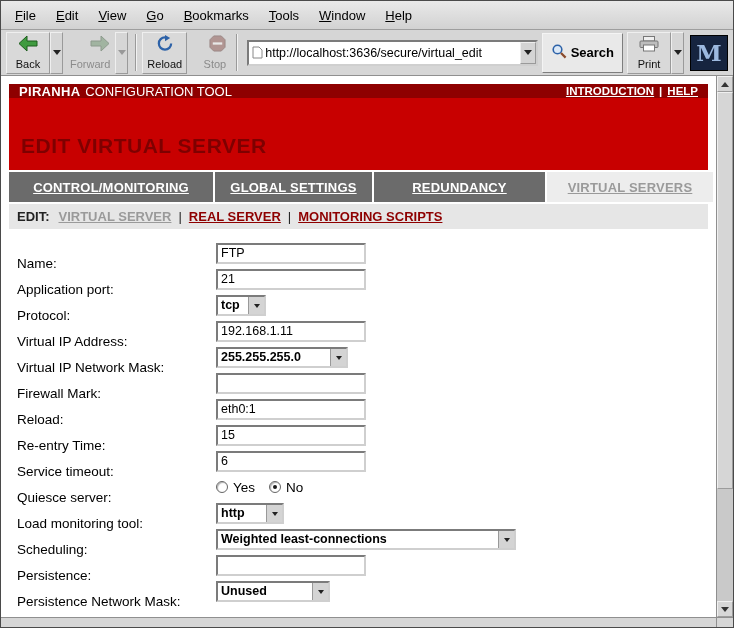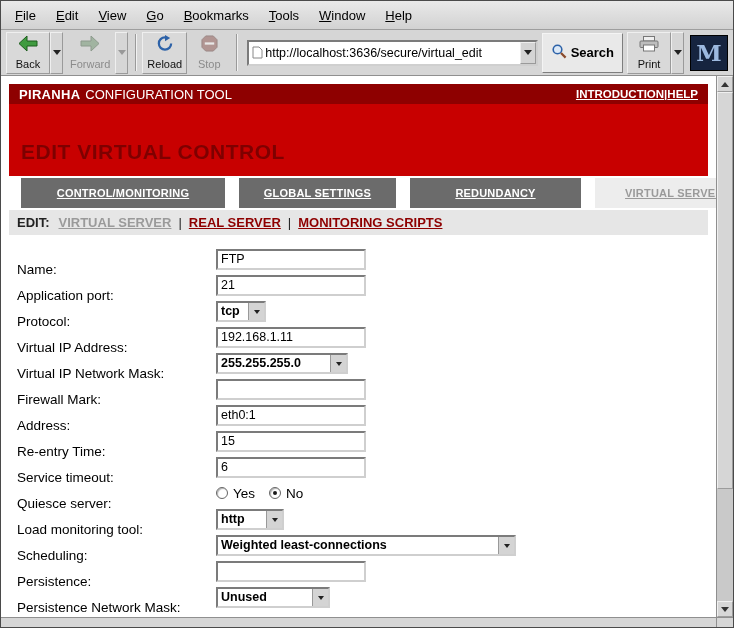--- a/index.html
+++ b/index.html
@@ -17,21 +17,21 @@
 
   
   .toolbar { height: 46px; flex: 0 0 46px; display: flex; align-items: center; padding: 0 5px;
              background: #d6d6d6; border-bottom: 1px solid #8f8f8f; }
   .tbtn-group { display: flex; align-items: stretch; margin-right: 2px; }
   .tbtn { display: flex; flex-direction: column; align-items: center; justify-content: center;
           min-width: 44px; height: 42px; padding: 2px 4px;
           border: 1px solid #d6d6d6; border-top-color: #efefef; border-left-color: #efefef;
           border-bottom-color: #9a9a9a; border-right-color: #9a9a9a; background: #d9d9d9; }
   .tbtn .tlabel { font-size: 11px; color: #111; margin-top: 2px; }
-  .tbtn.disabled { border-color: #d6d6d6; background: #d6d6d6; }
+  .tbtn.disabled { border-color: #d6d6d6; background: #d6d6d6; align-items: flex-end; }
   .tbtn.disabled .tlabel { color: #8b8b8b; }
   .tbtn.disabled svg { opacity: .45; filter: grayscale(55%); }
   .dropseg { width: 13px; display: flex; align-items: center; justify-content: center;
              border: 1px solid #d6d6d6; border-top-color:#efefef; border-left-color:#efefef;
              border-bottom-color:#9a9a9a; border-right-color:#9a9a9a; }
   .tri-down { width: 0; height: 0; border: 4px solid transparent; border-top: 5px solid #222; margin-top: 4px; }
   .tri-down.dim { border-top-color: #999; }
   .tsep { width: 2px; align-self: stretch; margin: 4px 5px; border-left: 1px solid #9a9a9a; border-right: 1px solid #f2f2f2; }
 
   .urlwrap { flex: 1; display: flex; align-items: center; height: 26px; margin: 0 4px;
@@ -47,35 +47,35 @@
                font-size: 13px; font-weight: bold; color: #000; margin-right: 4px; }
 
   .logo { width: 38px; height: 36px; margin-left: 4px; background: #16243f; border: 1px solid #000;
           display: flex; align-items: center; justify-content: center;
           color: #9db9df; font-family: "DejaVu Serif", serif; font-weight: bold; font-size: 23px; }
 
   
   .content { flex: 1; display: flex; background: #fff; min-height: 0; }
   .page { flex: 1; padding: 8px 8px 0 8px; background: #fff; overflow: hidden; }
 
-  .ph-bar { height: 20px; background: var(--c-header, #8e0000); color: #fff; display: flex;
+  .ph-bar { height: 14px; background: var(--c-header, #8e0000); color: #fff; display: flex;
             align-items: center; padding: 0 10px; font-size: 13px; }
   .ph-brand-strong { font-weight: bold; letter-spacing: .3px; }
   .ph-brand-rest { margin-left: 5px; }
-  .ph-links { margin-left: auto; font-size: 11.5px; font-weight: bold; display: flex; align-items: center; }
+  .ph-links { margin-left: auto; font-size: 11.5px; font-weight: bold; display: flex; gap: 5px; align-items: center; }
   .ph-link { color: #fff; text-decoration: underline; }
 
   .title-band { height: 72px; background: var(--c-band, #c80000); display: flex; align-items: flex-end;
                 padding: 0 0 12px 12px; }
   .page-title { color: var(--c-title, #7e0000); font-size: 21px; font-weight: bold; letter-spacing: .5px; }
 
   .tabs { display: flex; gap: 2px; margin-top: 2px; height: 30px; }
-  .tab { background: var(--c-tab, #6b6b6b); color: #fff; font-weight: bold; font-size: 11px;
+  .tab { background: var(--c-tab, #6b6b6b); color: #fff; font-weight: bold; font-size: 13px;
          display: flex; align-items: center; justify-content: center; text-decoration: underline;
-         letter-spacing: .2px; flex: 0 0 auto; margin-left: 12px; }
+         letter-spacing: .2px; flex: 0 0 auto; }
   .tab.active { background: #ededed; color: #9a9a9a; }
 
   .subnav { height: 25px; background: #e6e6e6; display: flex; align-items: center;
             padding: 0 8px; gap: 7px; font-size: 13px; font-weight: bold; margin-top: 2px; }
   .subnav-prefix { color: #222; }
   .subnav-sep { color: #222; font-weight: normal; }
   .subnav-link { color: var(--c-link, #8e0000); text-decoration: underline; }
   .subnav-link.current { color: #9a9a9a; }
 
   
@@ -230,21 +230,21 @@
         <span class="ph-brand-strong">PIRANHA</span>
         <span class="ph-brand-rest">CONFIGURATION TOOL</span>
         <span class="ph-links">
           <span class="ph-link">INTRODUCTION</span>
           <span>|</span>
           <span class="ph-link">HELP</span>
         </span>
       </div>
 
       <div class="title-band">
-        <span class="page-title">EDIT VIRTUAL CONTROL</span>
+        <span class="page-title">EDIT VIRTUAL SERVER</span>
       </div>
 
       <div class="tabs">
           <div class="tab" style="width: 204px;">CONTROL/MONITORING</div>
           <div class="tab" style="width: 157px;">GLOBAL SETTINGS</div>
           <div class="tab" style="width: 171px;">REDUNDANCY</div>
           <div class="tab active" style="width: 166px;">VIRTUAL SERVERS</div>
         </div>
 
       <div class="subnav">
@@ -287,21 +287,21 @@
               <span class="sel-btn">
                 <span class="sel-arrow"></span>
               </span>
             </div>
           </div>
           <div class="frow">
             <span class="flabel">Firewall Mark:</span>
             <input class="tinput" type="text" style="width: 150px;">
           </div>
           <div class="frow">
-            <span class="flabel">Address:</span>
+            <span class="flabel">Reload:</span>
             <input class="tinput" type="text" value="eth0:1" style="width: 150px;">
           </div>
           <div class="frow">
             <span class="flabel">Re-entry Time:</span>
             <input class="tinput" type="text" value="15" style="width: 150px;">
           </div>
           <div class="frow">
             <span class="flabel">Service timeout:</span>
             <input class="tinput" type="text" value="6" style="width: 150px;">
           </div>

